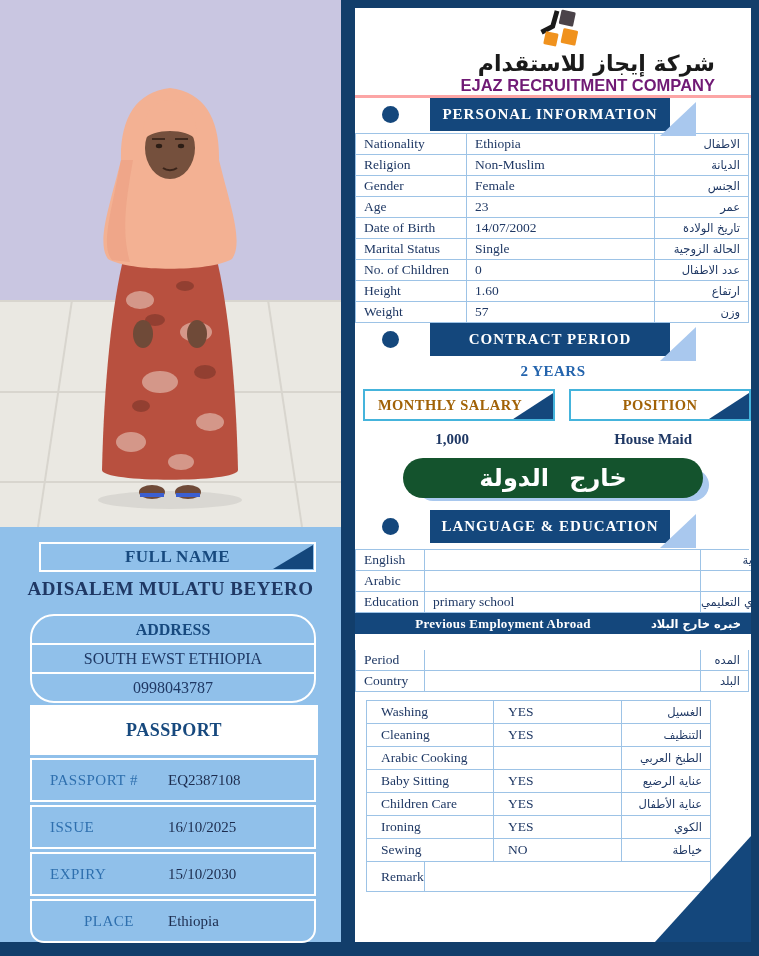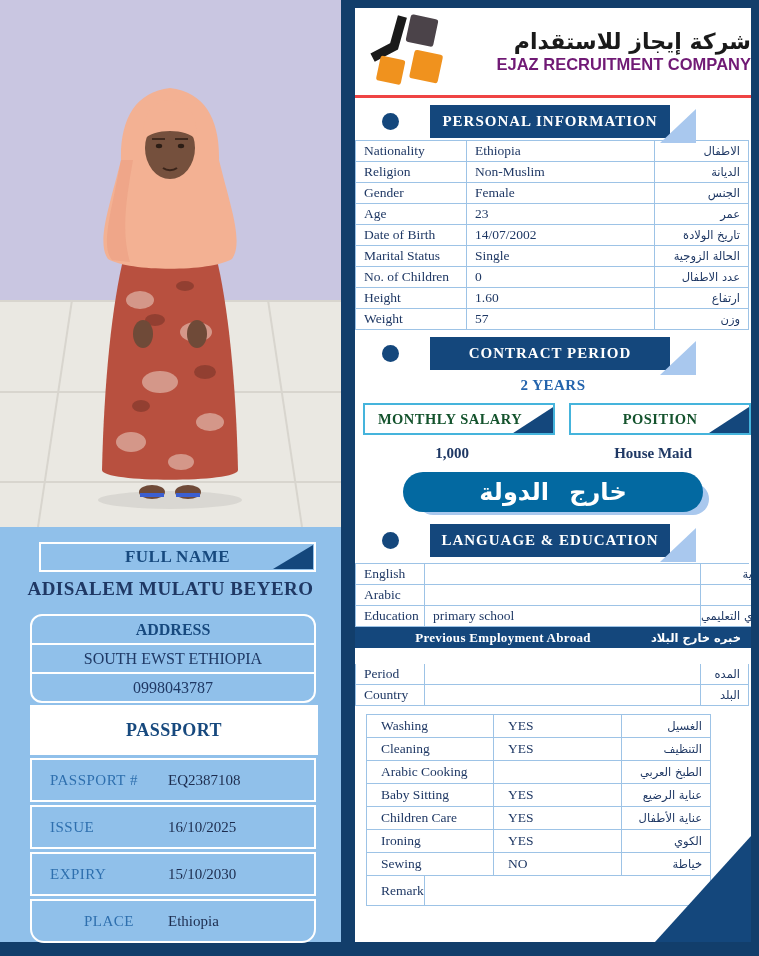--- a/index.html
+++ b/index.html
@@ -21,21 +21,21 @@
   }
   .fullname-box .label{font-size:17px;font-weight:bold;color:#17497e;letter-spacing:.5px;}
   .fn-tri{
     position:absolute;right:1px;bottom:1px;width:40px;height:24px;
     background:#14477c;clip-path:polygon(100% 0,100% 100%,0 100%);
   }
   .fullname-value{
     margin-top:6px;text-align:center;font-size:19px;font-weight:bold;color:#1f3864;letter-spacing:.5px;
   }
   .address-box{
-    margin:14px 0 0 30px;width:282px;border:2px solid #ffffff;border-radius:12px;
+    margin:14px 0 0 30px;width:282px;border:2px solid #ffffff;border-radius:24px;
     overflow:hidden;text-align:center;color:#17497e;
   }
   .address-box .row{height:27px;line-height:27px;font-size:16px;font-weight:bold;}
   .address-box .row + .row{border-top:2px solid #ffffff;}
   .address-box .plain{font-weight:normal;color:#1f3864;}
   .passport-band{
     margin-top:2px;margin-left:30px;width:288px;height:50px;background:#ffffff;
     display:flex;align-items:center;justify-content:center;
     font-size:18px;font-weight:bold;color:#17497e;letter-spacing:.5px;
   }
@@ -46,27 +46,27 @@
   }
   .pp-row.last{border-radius:0 0 14px 14px;text-align:center;}
   .pp-label{width:118px;padding-left:18px;color:#2e6fae;letter-spacing:.5px;}
   .pp-value{color:#1c2c4e;}
   
   .right-col{
     position:absolute;left:355px;top:8px;width:396px;height:934px;
     background:#ffffff;overflow:hidden;
   }
   .logo-box{
-    height:90px;border-bottom:3px solid #ef4444;
-    display:flex;align-items:center;padding-left:12px;box-sizing:border-box;
+    height:90px;border-bottom:3px solid #fca5a5;
+    display:flex;align-items:center;padding-left:12px;box-sizing:border-box;flex-direction:column;
   }
   .logo-text{margin-left:12px;text-align:right;width:300px;}
   .logo-ar{font-family:"DejaVu Sans",sans-serif;font-weight:bold;font-size:22px;color:#1a1a1a;direction:rtl;line-height:1.15;}
   .logo-en{font-family:"Liberation Sans",sans-serif;font-weight:bold;font-size:16.5px;color:#701a75;letter-spacing:0;}
-  .sec-row{position:relative;height:33px;margin-top:7px;}
+  .sec-row{position:relative;height:33px;}
   .sec-row .bullet{
     position:absolute;left:27px;top:8px;width:17px;height:17px;border-radius:50%;background:#14477c;
   }
   .banner{
     position:absolute;left:75px;top:0;width:240px;height:33px;background:#14477c;
     display:flex;align-items:center;justify-content:center;
     color:#ffffff;font-weight:bold;font-size:15px;letter-spacing:1px;
   }
   .banner .tri{
     position:absolute;right:-26px;bottom:-5px;width:36px;height:34px;
@@ -84,32 +84,32 @@
     font-family:"DejaVu Sans",sans-serif;font-size:11.5px;overflow:visible;
   }
   .tbl-personal{grid-template-columns:111px 188px 1fr;width:393px;}
   .tbl-lang{grid-template-columns:69px 276px 1fr;width:393px;}
   .years{margin-top:7px;text-align:center;font-size:15px;font-weight:bold;color:#2464ad;letter-spacing:.5px;}
   .sal-row{display:flex;margin:9px 0 0 8px;}
   .val-row{display:flex;margin:10px 0 0 8px;}
   .info-box{
     border:2px solid #45b4dc;background:#fff;height:28px;position:relative;
     display:flex;align-items:center;justify-content:center;
-    font-size:14.5px;font-weight:bold;color:#14532d;letter-spacing:.5px;
+    font-size:14.5px;font-weight:bold;color:#a16207;letter-spacing:.5px;
   }
   .info-box .box-tri{
     position:absolute;right:0;bottom:0;width:40px;height:26px;
     background:#14477c;clip-path:polygon(100% 0,100% 100%,0 100%);
   }
   .box-salary{width:178px;padding-right:18px;}
   .box-position{width:186px;margin-left:14px;}
   .val-salary{width:182px;text-align:center;font-size:15px;font-weight:bold;color:#1f3864;}
   .val-position{width:200px;margin-left:14px;text-align:center;font-size:15px;font-weight:bold;color:#1f3864;}
   .pill{
-    margin:10px auto 0;width:300px;height:40px;background:#0369a1;border-radius:21px;
+    margin:10px auto 0;width:300px;height:40px;background:#14532d;border-radius:21px;
     display:flex;align-items:center;justify-content:center;
     color:#ffffff;font-family:"DejaVu Sans",sans-serif;font-weight:bold;font-size:24px;
     direction:rtl;word-spacing:12px;
     box-shadow:10px 7px 0 -4px #a9c8ee;
   }
   .abroad-band{
     margin-top:0;height:21px;background:#14477c;display:flex;align-items:center;
     color:#fff;font-size:13px;font-weight:bold;padding-left:20px;
   }
   .abroad-band .en{flex:1;text-align:center;letter-spacing:.3px;}

